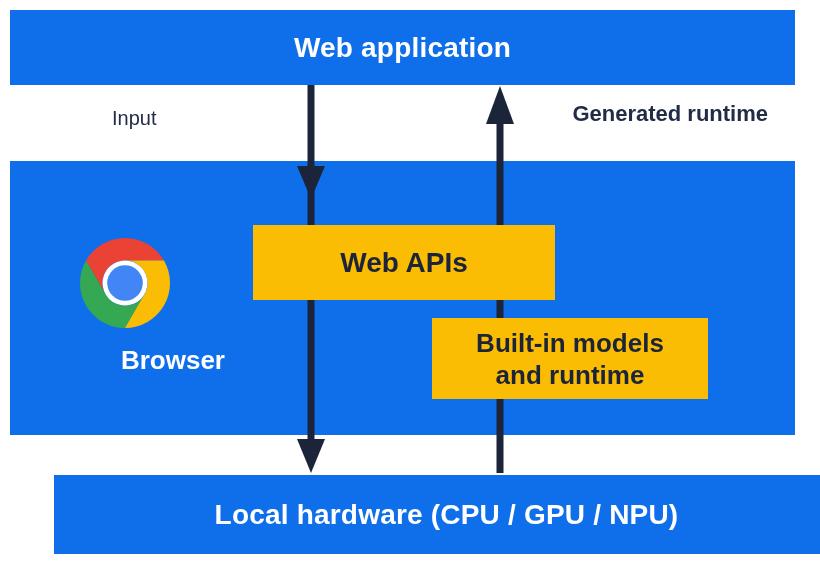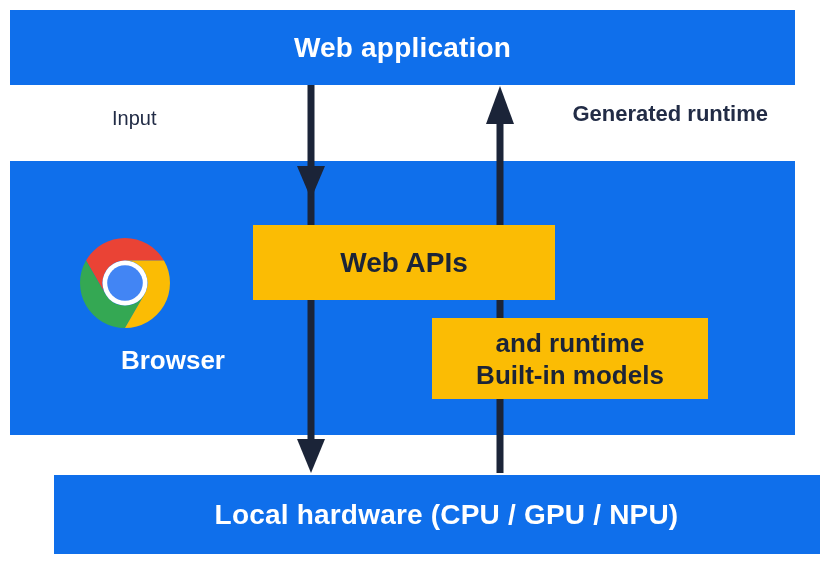--- a/index.html
+++ b/index.html
@@ -119,22 +119,22 @@
       <rect x="496.5" y="120" width="7" height="353"></rect>
       <path d="M486,124 L514,124 L500,86 Z"></path>
     </g>
   </svg>
 
   <div class="api-box web-apis">
     <span>Web APIs</span>
   </div>
 
   <div class="api-box builtin">
+    <span>Built-in models</span>
     <span>and runtime</span>
-    <span>Built-in models</span>
   </div>
 
   <svg class="chrome-logo" viewBox="0 0 48 48" xmlns="http://www.w3.org/2000/svg">
     <path fill="#ea4335" d="M24,12 L44.78,12 A24,24 0 0 0 3.22,12 L13.6,30 A12,12 0 0 1 24,12 Z"></path>
     <path fill="#34a853" d="M13.6,30 L3.22,12 A24,24 0 0 0 24,48 L34.4,30 A12,12 0 0 1 13.6,30 Z"></path>
     <path fill="#fbbc04" d="M34.4,30 L24,48 A24,24 0 0 0 44.78,12 L24,12 A12,12 0 0 1 34.4,30 Z"></path>
     <circle cx="24" cy="24" r="12" fill="#ffffff"></circle>
     <circle cx="24" cy="24" r="9.5" fill="#4285f4"></circle>
   </svg>
 

